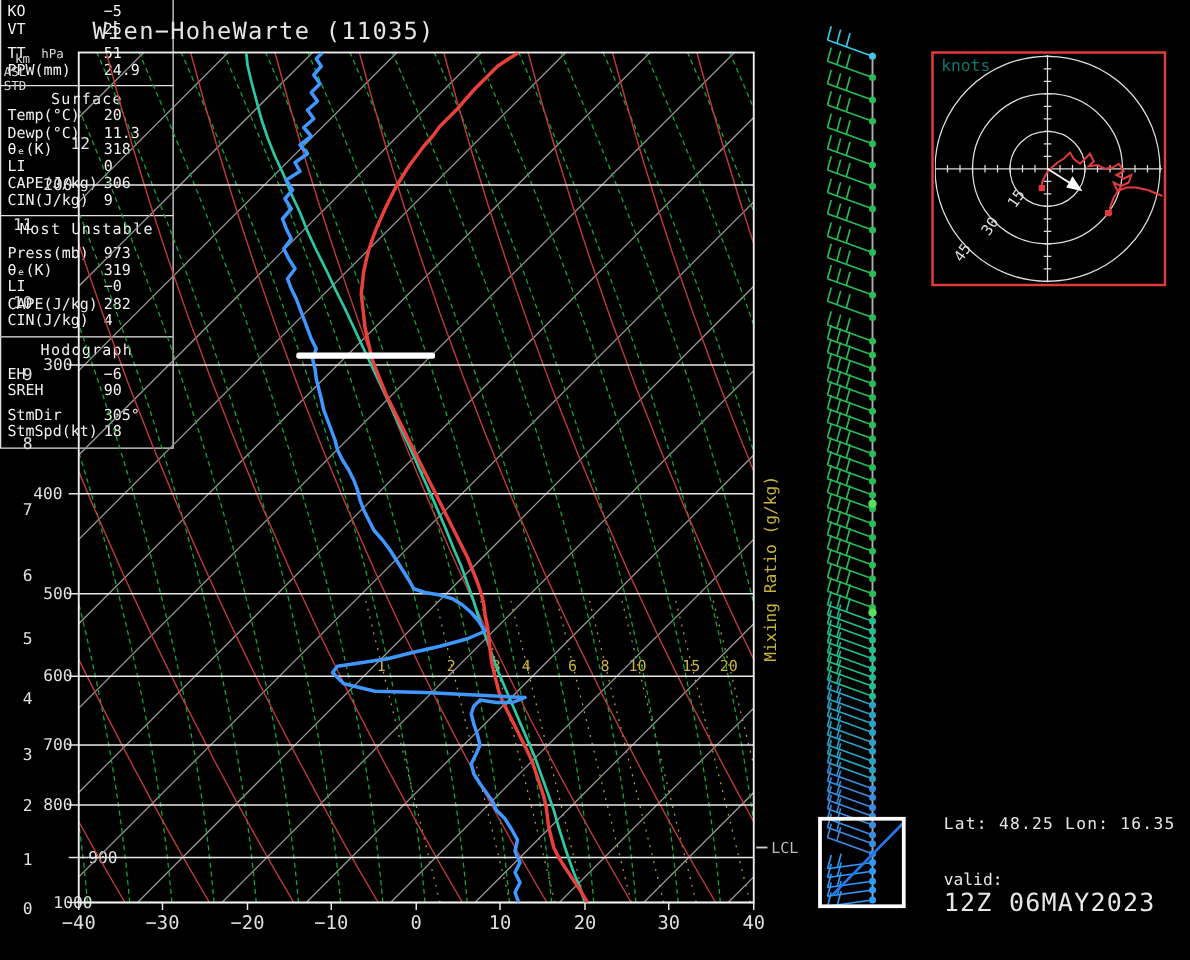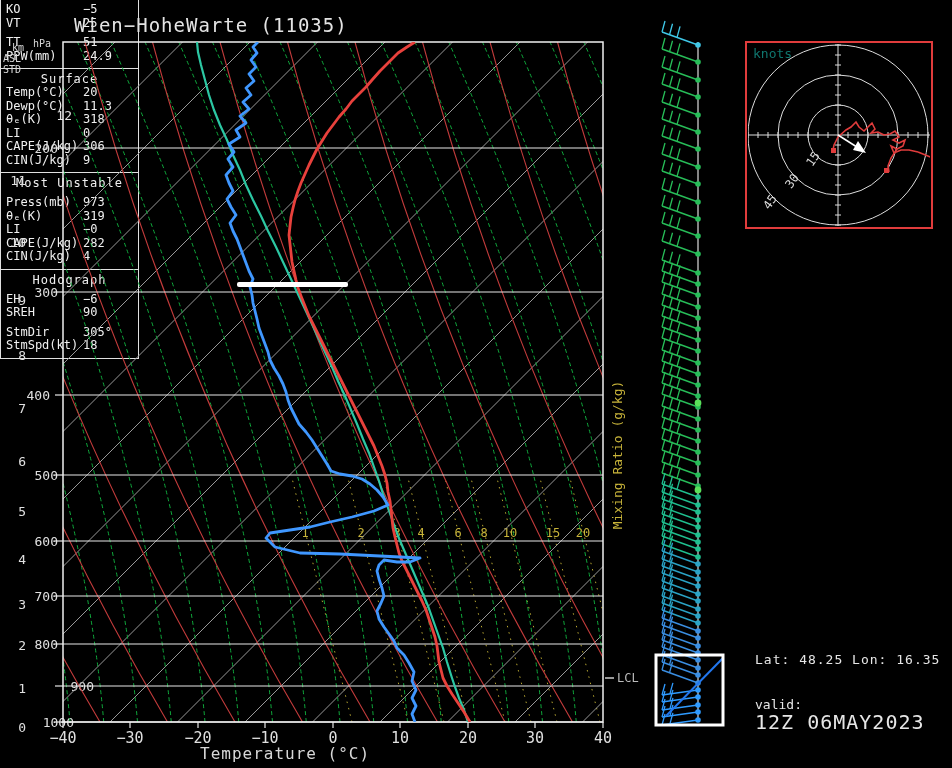--- a/index.html
+++ b/index.html
@@ -581,21 +581,20 @@
           <line x1="918" y1="152" x2="938" y2="160" stroke="#e03c3c" stroke-width="1.6"></line>
           <rect x="884" y="168" width="5" height="5" fill="#e03c3c"></rect>
           <rect x="831" y="148" width="5" height="5" fill="#e03c3c"></rect>
           <line x1="838" y1="135" x2="860" y2="149" stroke="#ffffff" stroke-width="1.5"></line>
           <polygon points="866,153 853,150 858,141" fill="#ffffff"></polygon>
         </g>
       </g>
     </svg>
 
   <div id="mixtitle" class="abs">Mixing Ratio (g/kg)</div>
-  <div id="xlabel" class="abs">Temperature (°C)</div>
   <div id="lcl" class="abs">LCL</div>
   <div id="knots" class="abs">knots</div>
   <div id="ring-labels">
       <div class="abs ringlab" style="left: 813px; top: 159px; transform: translate(-50%, -50%) rotate(-55deg);">15</div>
       <div class="abs ringlab" style="left: 792px; top: 181px; transform: translate(-50%, -50%) rotate(-55deg);">30</div>
       <div class="abs ringlab" style="left: 770px; top: 202px; transform: translate(-50%, -50%) rotate(-55deg);">45</div>
     </div>
 
   <div id="panels">
       <div class="panel">

